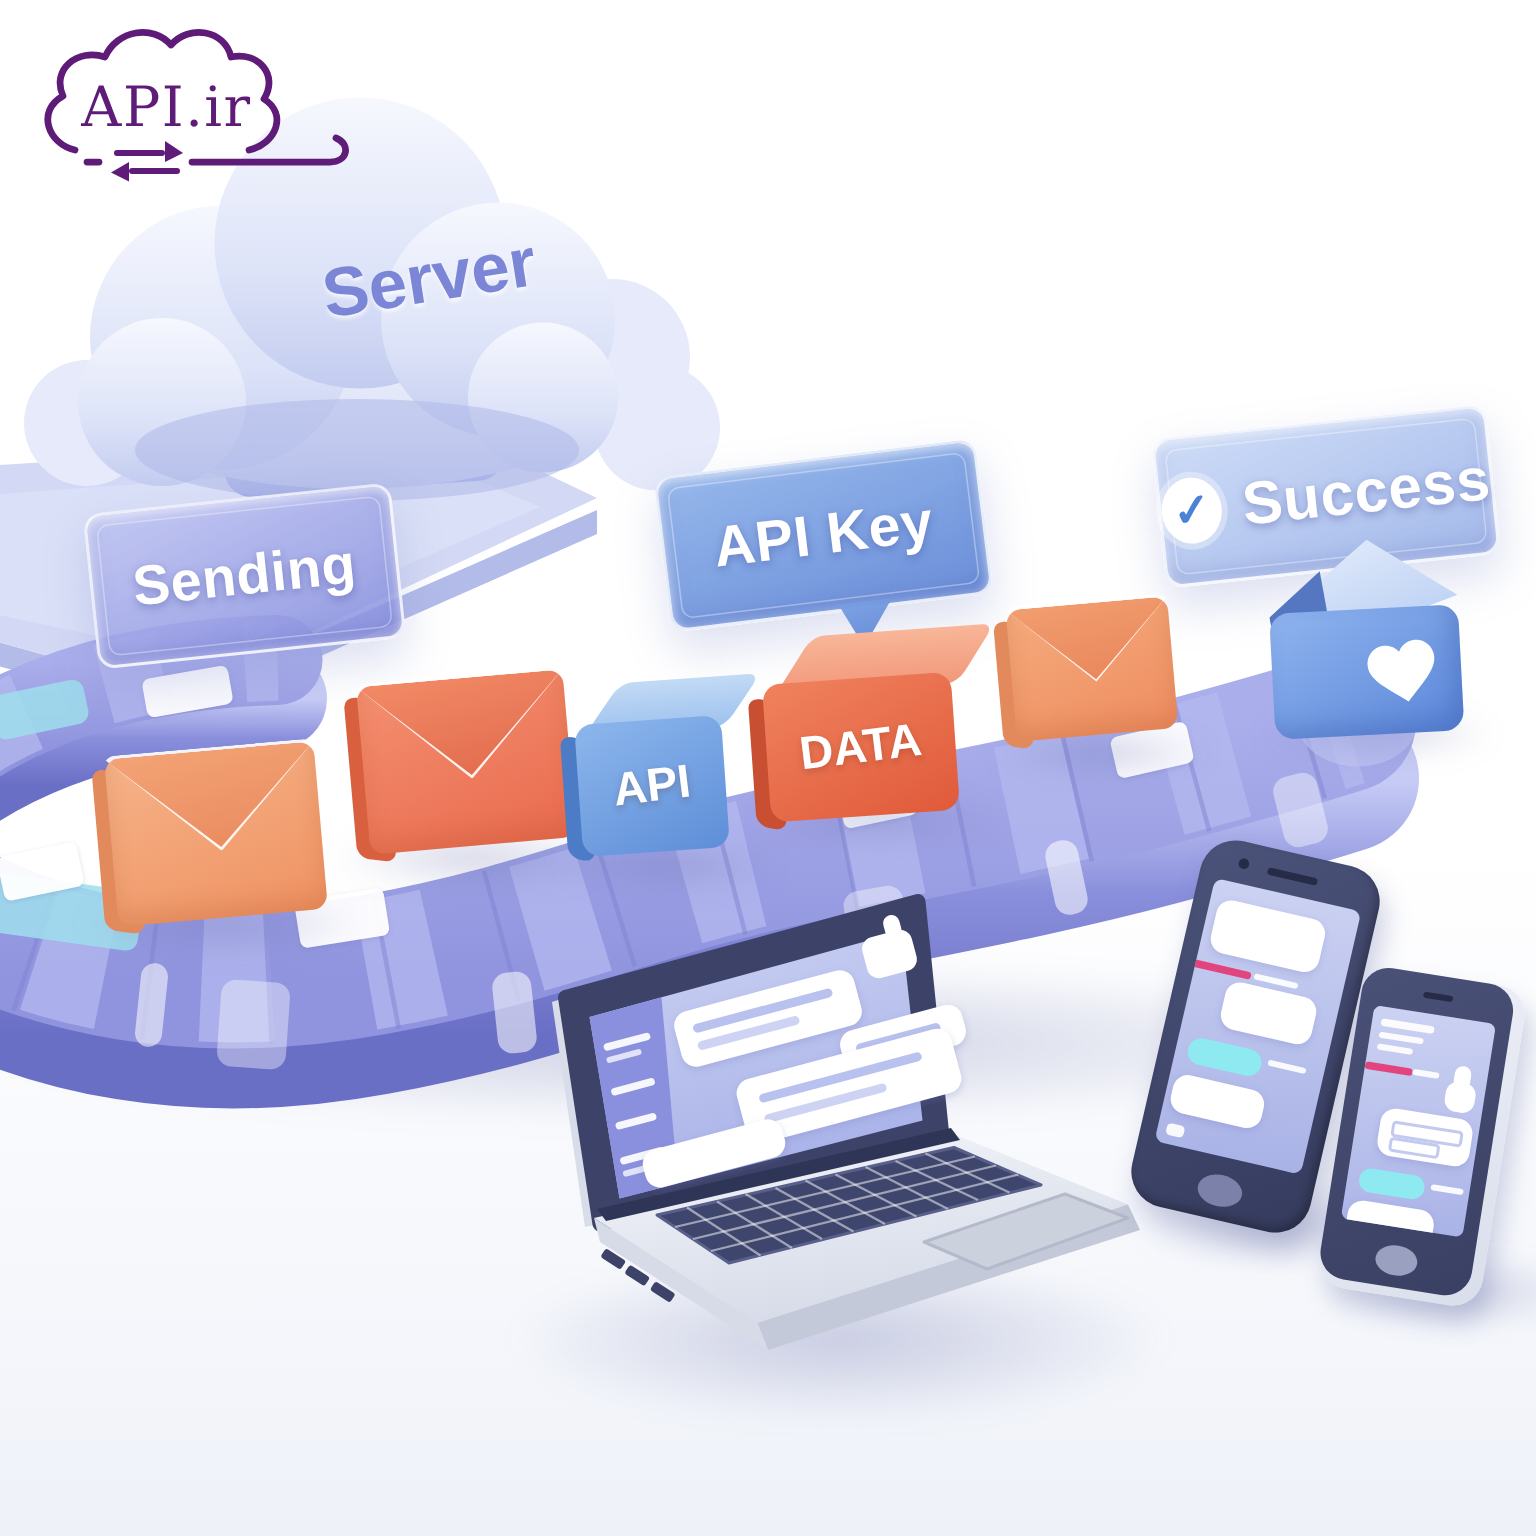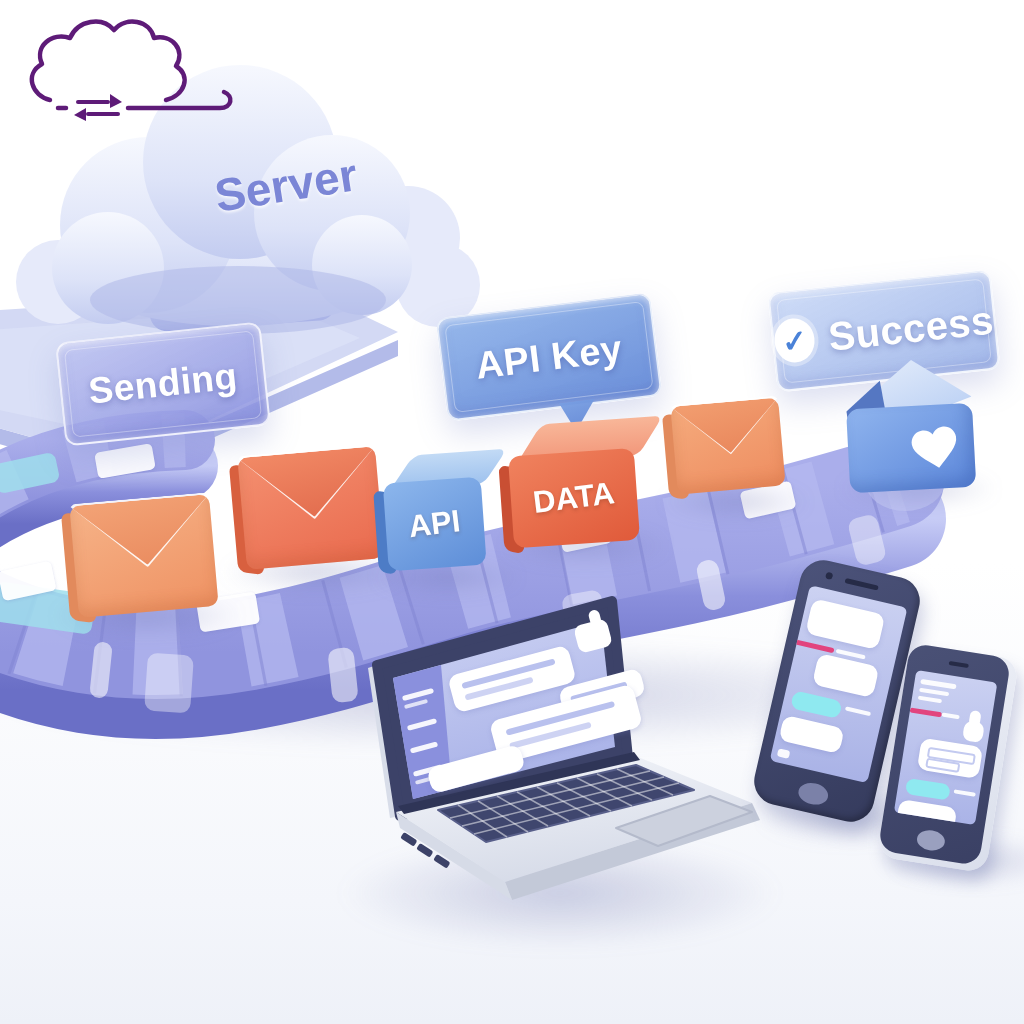--- a/index.html
+++ b/index.html
@@ -356,14 +356,15 @@
       <path d="M 120,100 L 212,100 C 224,100 226,88 216,84"></path>
       <path d="M 50,100 L 58,100"></path>
     </g>
     <g fill="#5e1b78">
       <rect x="68" y="92" width="34" height="4" rx="2"></rect>
       <polygon points="102,86 114,94 102,100"></polygon>
       <rect x="78" y="104" width="34" height="4" rx="2"></rect>
       <polygon points="78,100 66,107 78,113"></polygon>
     </g>
   </svg>
+  <div class="abs" id="logo-text">API.ir</div>
 
 </div>
 
 </body></html>

